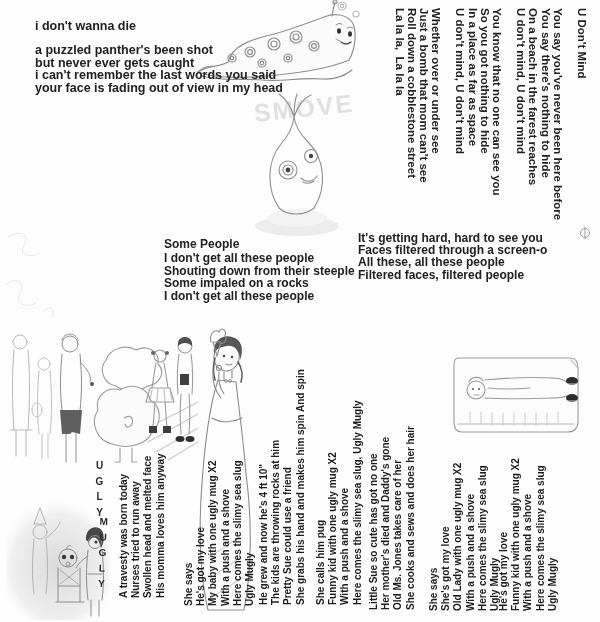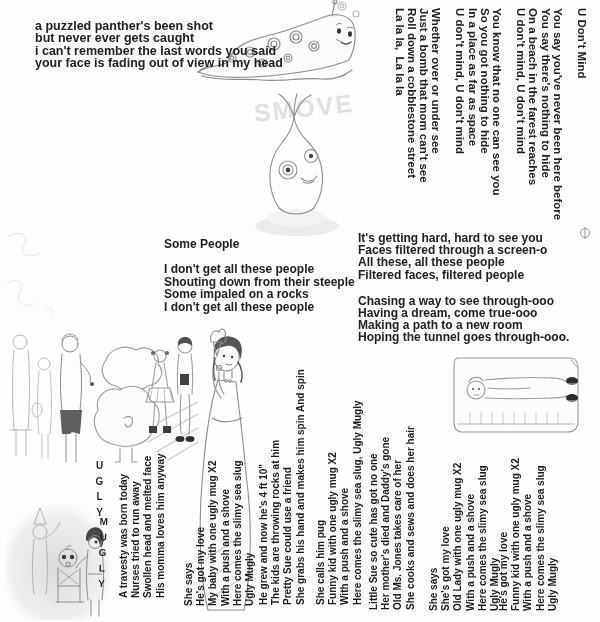--- a/index.html
+++ b/index.html
@@ -21,21 +21,21 @@
   
   .rot-cw{position:absolute;left:393px;top:8px;width:0;height:0;}
   .rot-cw-inner{
     width:234px;font-size:11.5px;line-height:12.2px;font-weight:700;
     transform:rotate(90deg) translateY(-100%);transform-origin:top left;
   }
   .rot-cw-inner .stanza{margin-top:12px;}
 
   
   .mid-left{left:164px;top:238px;font-size:12px;line-height:12.4px;}
-  .mid-left .song-title{margin-bottom:13px;}
+  .mid-left .song-title{margin-bottom:2px;}
   .mid-right{left:358px;top:232px;font-size:12px;line-height:12.2px;}
   .mid-right .stanza{margin-bottom:14px;}
 
   
   .vcol{position:absolute;width:0;height:0;}
   .vcol-inner{
     font-size:10px;line-height:12.2px;font-weight:700;white-space:pre;color:#1d1d1d;
     transform:rotate(-90deg) translateX(-100%);transform-origin:top left;
   }
 
@@ -210,20 +210,21 @@
     <path d="M6,60 C16,50 26,58 20,68 C14,78 26,84 36,78" opacity="0.3"></path>
     <path d="M44,86 C50,80 56,84 52,92" opacity="0.3"></path>
   </svg>
 
   <svg style="left:578px;top:226px" width="14" height="14" viewBox="0 0 14 14" fill="none" stroke="#9a9a9a" stroke-width="1">
     <circle cx="7" cy="7" r="4.5"></circle>
       <path d="M7,1 V13"></path>
   </svg>
 
   <section class="blk tl">
+    <div class="song-title">i don't wanna die</div>
     <div class="stanza">a puzzled panther's been shot
 but never ever gets caught
 i can't remember the last words you said
 your face is fading out of view in my head</div>
   </section>
 
   <div class="rot-cw">
     <div class="rot-cw-inner">
       <div class="song-title">U Don't Mind</div>
       <div class="stanza">You say you've never been here before
@@ -247,24 +248,20 @@
 Shouting down from their steeple
 Some impaled on a rocks
 I don't get all these people</div>
   </section>
 
   <section class="blk mid-right">
     <div class="stanza">It's getting hard, hard to see you
 Faces filtered through a screen-o
 All these, all these people
 Filtered faces, filtered people</div>
-    <div class="stanza">Chasing a way to see through-ooo
-Having a dream, come true-ooo
-Making a path to a new room
-Hoping the tunnel goes through-ooo.</div>
   </section>
 
   <div class="vert-word" style="left:94px;top:460px;">UGLY</div>
   <div class="vert-word" style="left:97px;top:516px;transform:rotate(2deg);">MUGLY</div>
 
   <div class="vcol" style="left:118px;top:448px;">
     <div class="vcol-inner" style="width:150px">A travesty was born today
 Nurses tried to run away
 Swollen head and melted face
 His momma loves him anyway</div>

